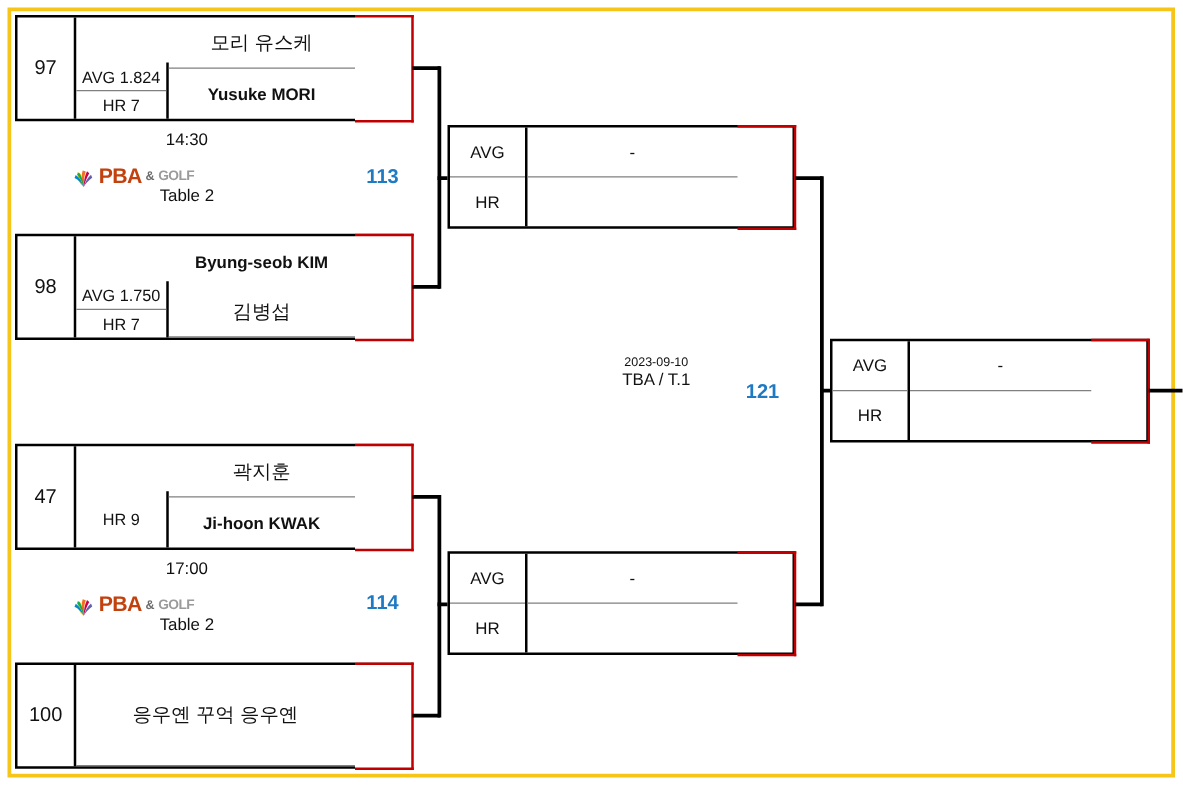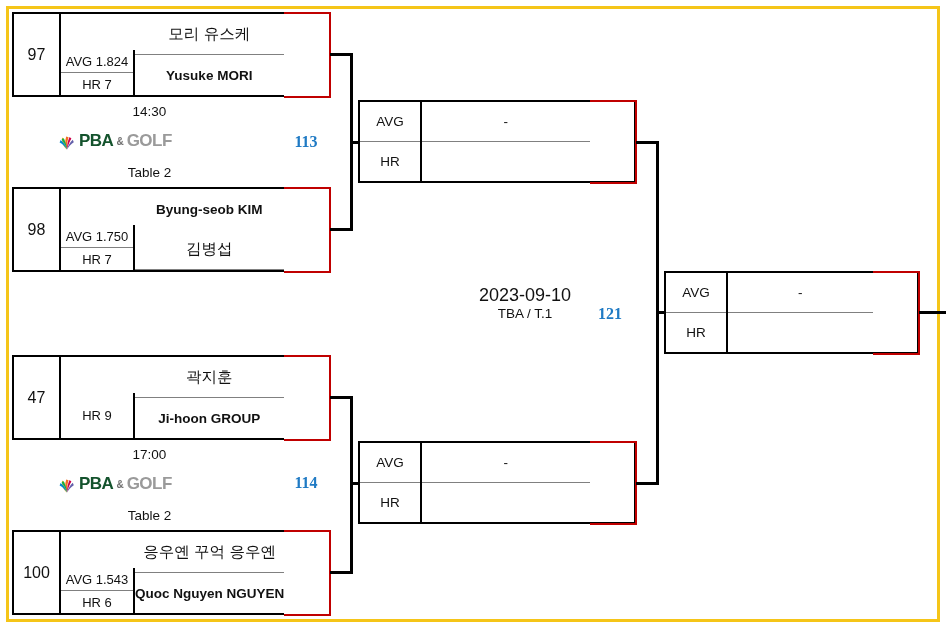--- a/index.html
+++ b/index.html
@@ -59,38 +59,37 @@
   .namecol .cellrow.top{font-size:15.5px;}
   .namecol .cellrow.bot{font-size:13.5px;font-weight:bold;}
 
   
   .matchinfo{position:absolute;}
   .matchinfo .mtime{
     position:absolute;left:0;top:0;width:100%;text-align:center;
     font-size:13.5px;color:#111;
   }
   .matchinfo .mtable{
-    position:absolute;left:0;bottom:0;width:100%;text-align:center;
+    position:absolute;left:0;bottom:16px;width:100%;text-align:center;
     font-size:13.5px;color:#111;
   }
   
   .logo{
     position:absolute;display:flex;align-items:center;gap:2px;
     font-weight:bold;
   }
   .peacock{display:block;}
-  .logo .pba{color:#14532d;font-size:17px;font-weight:bold;letter-spacing:-.5px;}
+  .logo .pba{color:#c2410c;font-size:17px;font-weight:bold;letter-spacing:-.5px;}
   .logo .amp{color:#6d6d6d;font-size:10px;font-weight:bold;padding:0 1px;}
-  .logo .golf{color:#9a9a9a;font-size:17px;font-weight:bold;letter-spacing:-.5px;}
+  .logo .golf{color:#9a9a9a;font-size:11px;font-weight:bold;letter-spacing:-.5px;}
 
   
   .matchno{
     position:absolute;color:#1F7AC4;font-size:16px;font-weight:bold;
     text-align:center;
-    font-family:Liberation Serif, serif;
   }
 
   
   .advbox{
     position:absolute;box-sizing:border-box;
     border:2.5px solid #000;background:#fff;display:flex;
   }
   .advbox .lbl{
     width:60px;flex:0 0 60px;border-right:2.5px solid #000;
     display:flex;flex-direction:column;
@@ -105,21 +104,21 @@
   }
   .advbox .cellrow{font-size:13.5px;}
 
   
   .ln{position:absolute;background:#000;}
   .ln.h{height:2.5px;}
   .ln.v{width:2.5px;}
 
   
   .finalinfo{position:absolute;text-align:center;}
-  .finalinfo .d{font-size:18px;color:#111;}
+  .finalinfo .d{font-size:10px;color:#111;}
   .finalinfo .t{font-size:13.5px;color:#111;}
 </style>
 </head>
 <body>
 
 <div id="root">
 
   <div class="frame"></div>
 
 
@@ -186,21 +185,21 @@
     <div class="score"></div>
   </div>
 
   <div class="player" style="left:12px;top:355px;width:318px;height:85px;">
     <div class="seed">47</div>
     <div class="statcol">
       <div class="cellrow bot">HR 9</div>
     </div>
     <div class="namecol">
       <div class="cellrow top">곽지훈</div>
-      <div class="cellrow bot">Ji-hoon GROUP</div>
+      <div class="cellrow bot">Ji-hoon KWAK</div>
     </div>
     <div class="scorecol"></div>
   </div>
 
   <div class="matchinfo" style="left:12px;top:447px;width:275px;height:76px;">
     <div class="mtime">17:00</div>
     <div class="logo" style="left:45px;top:27px;">
       <svg class="peacock" width="20" height="17" viewBox="0 0 20 17">
         <path d="M10 16.5 C6.5 14 4.5 10 5 4.6 L7.6 6.2 C7 10 8 13.6 10 16.5 Z" fill="#FCB713"></path>
         <path d="M10 16.5 C8 12.5 7.6 8.5 9.2 3.4 L11.6 4.2 C10.2 8 10 12.4 10 16.5 Z" fill="#F37021"></path>
@@ -213,27 +212,22 @@
       <span class="amp">&amp;</span>
       <span class="golf">GOLF</span>
     </div>
     <div class="mtable">Table 2</div>
   </div>
 
   <div class="matchno" style="left:286px;top:474px;width:40px;">114</div>
 
   <div class="player" style="left:12px;top:530px;width:318px;height:85px;">
     <div class="seed">100</div>
-    <div class="statcol">
-      <div class="cellrow top">AVG 1.543</div>
-      <div class="cellrow bot">HR 6</div>
-    </div>
     <div class="namecol">
       <div class="cellrow top">응우옌 꾸억 응우옌</div>
-      <div class="cellrow bot">Quoc Nguyen NGUYEN</div>
     </div>
     <div class="scorecol"></div>
   </div>
 
   <div class="ln h" style="left:330px;top:396px;width:22px;"></div>
   <div class="ln h" style="left:330px;top:571px;width:22px;"></div>
   <div class="ln v" style="left:350px;top:396px;height:178px;"></div>
   <div class="ln h" style="left:350px;top:482px;width:22px;"></div>
 
   <div class="advbox" style="left:358px;top:441px;width:278px;height:83px;">

